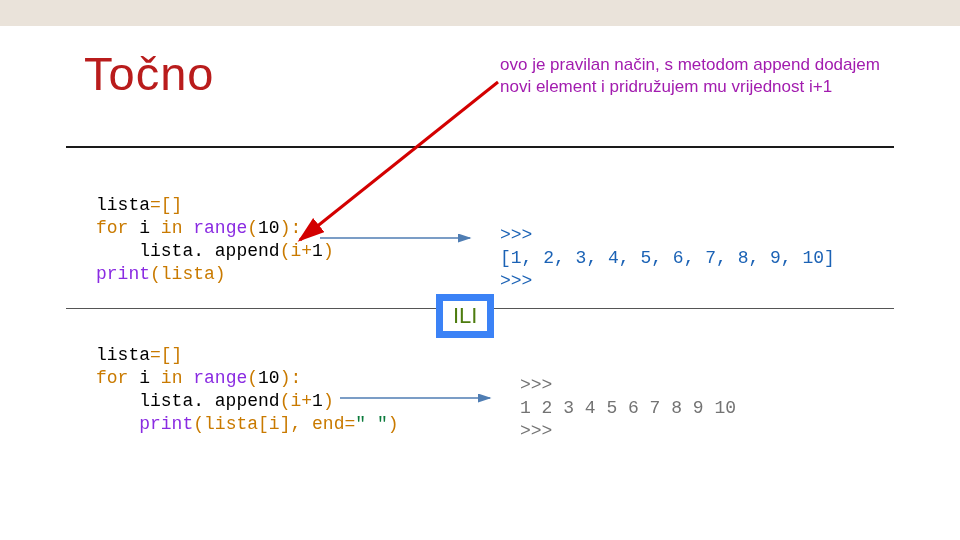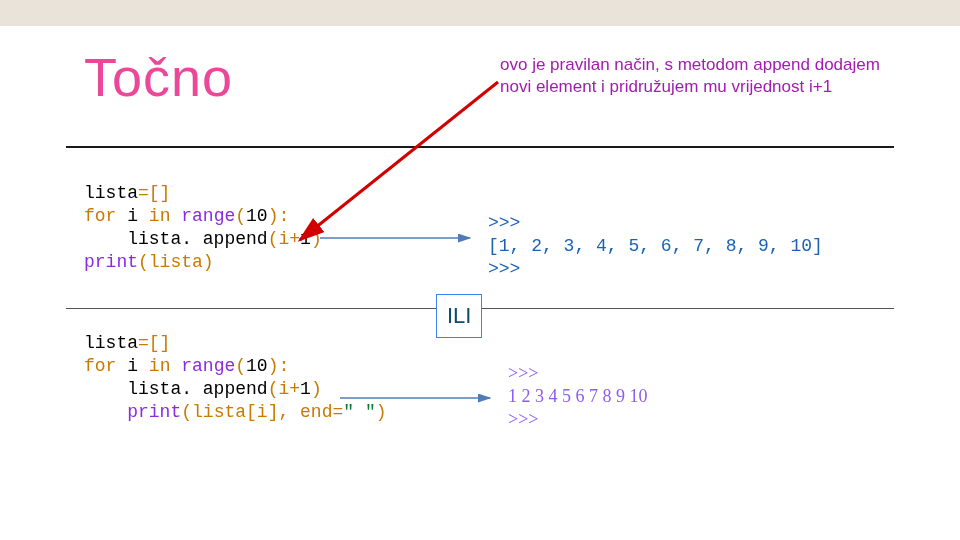--- a/index.html
+++ b/index.html
@@ -1,27 +1,27 @@
 <!DOCTYPE html>
 <html><head>
 <meta charset="utf-8">
 <style>
   html,body{margin:0;padding:0}
   body{width:960px;height:540px;background:#fff;font-family:Arial,Helvetica,sans-serif;position:relative;overflow:hidden}
   .topbar{position:absolute;left:0;top:0;width:960px;height:26px;background:#eae3da}
-  .title{position:absolute;left:84px;top:46px;font-size:54px;font-weight:400;color:#ec4899;letter-spacing:1px}
+  .title{position:absolute;left:84px;top:46px;font-size:47px;font-weight:400;color:#b91c1c;letter-spacing:1px}
   .note{position:absolute;left:500px;top:54px;width:380px;font-size:17px;line-height:22px;color:#a21caf}
   .rule1{position:absolute;left:66px;top:146px;width:828px;height:0;border-top:2px solid #1a1a1a}
   .sep-line{position:absolute;left:66px;top:308px;width:828px;height:0;border-top:1px solid #555}
-  .ili-box{position:absolute;left:436px;top:294px;background:#fff;border:1px solid #3b82f6;padding:8px 10px;font-size:22px;color:#0c4a6e}
-  pre{margin:0;font-family:Consolas,"Courier New",monospace;font-size:18px;line-height:23px;white-space:pre}
+  .ili-box{position:absolute;left:436px;top:294px;background:#fff;border:7px solid #3b82f6;padding:2px 10px;font-size:22px;color:#4d7c0f}
+  pre{margin:12px;font-family:Consolas,"Courier New",monospace;font-size:18px;line-height:23px;white-space:pre}
   .code1{position:absolute;left:84px;top:182px;color:#000}
   .code2{position:absolute;left:84px;top:332px;color:#000}
   .out1{position:absolute;left:488px;top:212px;color:#1b62b5;font-family:Liberation Mono, monospace;font-size:18px;line-height:23px}
-  .out2{position:absolute;left:508px;top:362px;color:#8b5cf6;font-family:Liberation Serif, serif;font-size:18px;line-height:23px}
+  .out2{position:absolute;left:508px;top:362px;color:#737373;font-family:Liberation Mono, monospace;font-size:18px;line-height:23px}
   .kw{color:#c97a00}
   .fn{color:#8a2be2}
   .par{color:#c97a00}
   .num{color:#000}
   .str{color:#0a7a3b}
   .svg-over{position:absolute;left:0;top:0;pointer-events:none}
 </style>
 </head>
 <body>
 

